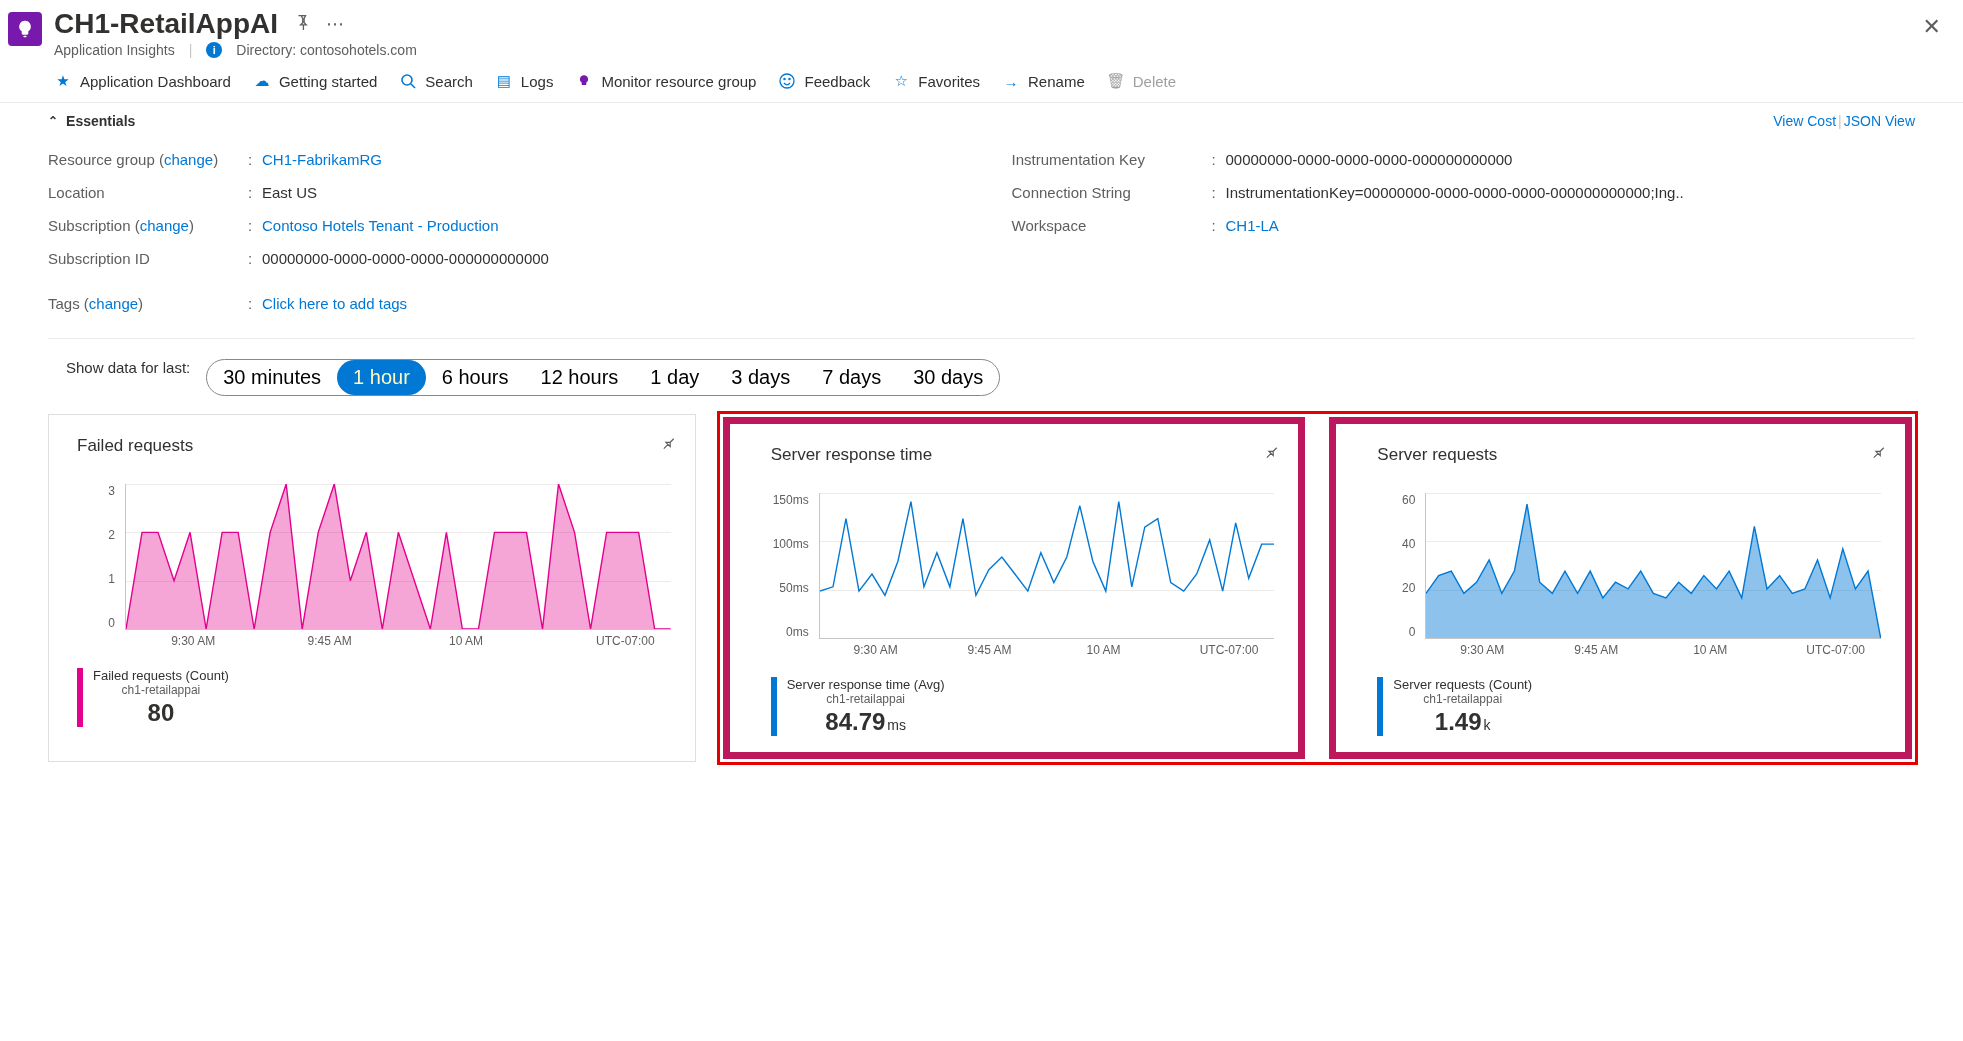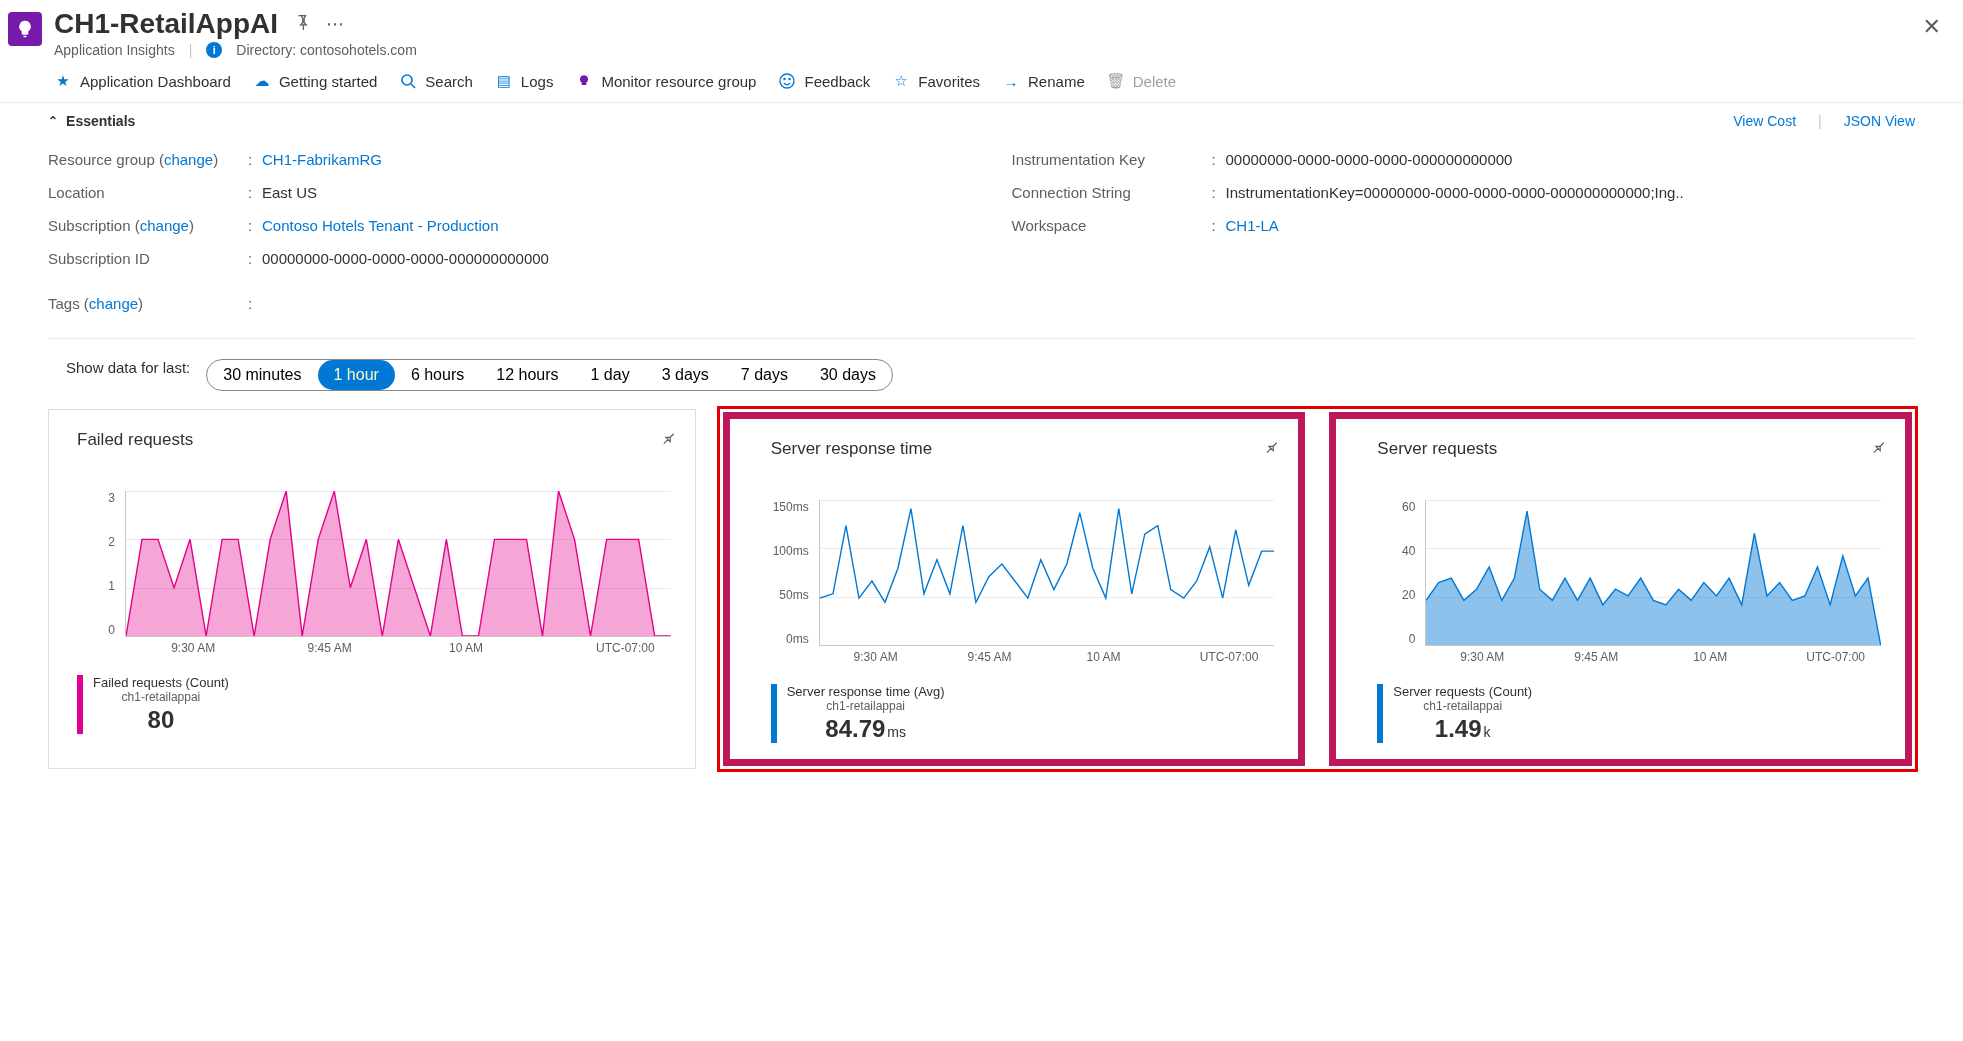--- a/index.html
+++ b/index.html
@@ -30,43 +30,43 @@
   .ic-logs { color: #0078d4; }
   .ic-bulb { color: #7719aa; }
   .ic-smile { color: #0078d4; }
   .ic-fav { color: #0078d4; }
   .ic-arrow { color: #0078d4; }
   .ic-trash { color: #a19f9d; }
 
   .essentials-bar { display: flex; align-items: center; justify-content: space-between; padding: 10px 48px 8px 48px; }
   .essentials-toggle { display: flex; align-items: center; gap: 8px; font-weight: 600; cursor: pointer; }
   .chevron { font-size: 12px; }
-  .essentials-links { display: flex; gap: 22px; align-items: center; }
+  .essentials-links { display: flex; gap: 2px; align-items: center; }
 
   .essentials-grid { display: flex; padding: 6px 48px 12px 48px; gap: 60px; }
   .essentials-col { flex: 1; }
   .ess-row { display: flex; padding: 8px 0; font-size: 15px; }
   .ess-label { width: 200px; color: #605e5c; }
   .ess-colon { width: 14px; color: #605e5c; }
   .ess-value { flex: 1; }
 
   .hr { border: none; border-top: 1px solid #edebe9; margin: 6px 48px; }
 
   .time-filter-row { display: flex; gap: 16px; padding: 14px 48px 18px 66px; font-size: 15px; }
   .time-pills { display: flex; border: 1px solid #8a8886; border-radius: 999px; overflow: hidden; }
-  .pill { padding: 6px 16px; cursor: pointer; border: none; background: transparent; font-size: 16px; }
+  .pill { padding: 6px 16px; cursor: pointer; border: none; background: transparent; font-size: 20px; }
   .pill.active { background: #0078d4; color: #fef9c3; border-radius: 999px; }
 
   .charts-row { display: flex; gap: 24px; padding: 0 48px; }
   .chart-card { flex: 1; border: 1px solid #e1dfdd; padding: 20px 20px 16px 28px; position: relative; }
   .highlight-wrap { display: flex; flex: 2; gap: 24px; border: 3px solid #e30000; padding: 0; margin: -3px; }
   .highlight-wrap .chart-card { border: 7px solid #be185d; margin: 3px 0; padding-left: 41px; }
   .highlight-wrap .chart-card:first-child { margin-left: 3px; }
   .highlight-wrap .chart-card:last-child { margin-right: 3px; }
-  .chart-title-row { display: flex; justify-content: space-between; align-items: flex-start; margin-bottom: 40px; }
+  .chart-title-row { display: flex; justify-content: space-between; align-items: center; margin-bottom: 28px; }
   .chart-title { font-size: 17px; font-weight: 400; }
   .chart-pin { color: #605e5c; cursor: pointer; font-size: 18px; transform: rotate(45deg); }
   .chart-area { position: relative; height: 170px; }
   .y-ticks { position: absolute; left: 0; top: 0; bottom: 24px; width: 44px; display: flex; flex-direction: column; justify-content: space-between; font-size: 12px; color: #605e5c; text-align: right; }
   .y-ticks div { padding-right: 6px; }
   .plot { position: absolute; left: 48px; right: 4px; top: 0; bottom: 24px; border-left: 1px solid #c8c6c4; border-bottom: 1px solid #c8c6c4; }
   .gridline { position: absolute; left: 0; right: 0; border-top: 1px solid #edebe9; }
   .x-ticks { position: absolute; left: 48px; right: 4px; bottom: 0; height: 20px; display: flex; font-size: 12px; color: #605e5c; }
   .x-ticks span { flex: 1; text-align: center; }
   .x-tz { position: absolute; right: 16px; }
@@ -220,20 +220,21 @@
           <div class="ess-value"><a>CH1-LA</a></div>
         </div>
       </div>
   </div>
 
   <div class="essentials-grid" style="padding-top:0">
     <div class="essentials-col">
       <div class="ess-row">
         <div class="ess-label"><span>Tags (</span><a>change</a><span>)</span></div>
         <div class="ess-colon">:</div>
+        <div class="ess-value"><a>Click here to add tags</a></div>
       </div>
     </div>
     <div class="essentials-col"></div>
   </div>
 
   <hr class="hr">
 
   <div class="time-filter-row">
     <span>Show data for last:</span>
     <div class="time-pills" id="time-pills">

